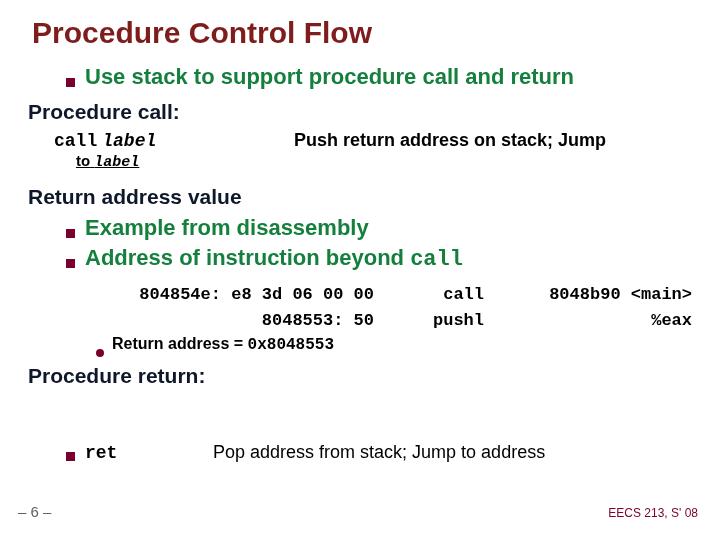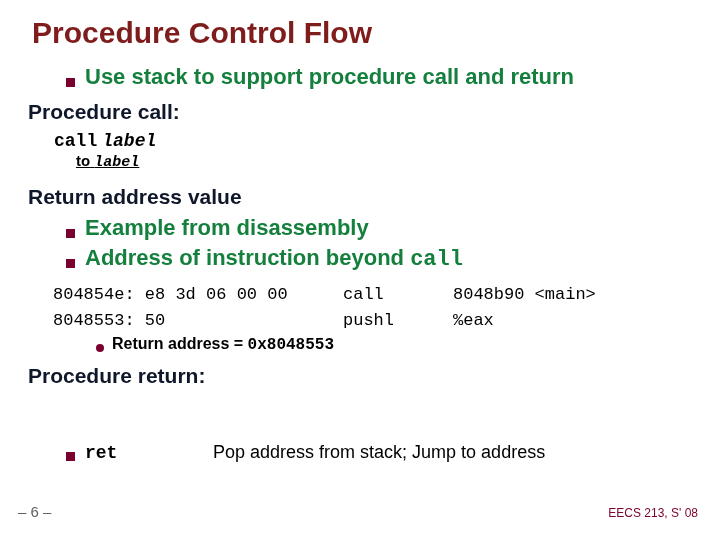--- a/index.html
+++ b/index.html
@@ -75,32 +75,33 @@
     flex: 0 0 auto;
     font-size: 18px;
     font-weight: bold;
   }
   .call-right {
     font-size: 18px;
     font-weight: bold;
   }
   .dis-row {
     display: flex;
-    margin-left: 25px;
+    margin-left: 56px;
     font-size: 17px;
-    font-weight: normal;
+    font-weight: bold;
     font-family: "Courier New", monospace;
     line-height: 1.5;
+    text-align: right;
   }
   .dis-col1 { width: 290px; flex: 0 0 auto; }
   .dis-col2 { width: 110px; flex: 0 0 auto; }
   .dis-col3 { flex: 1 1 auto; }
   .rareturn {
     display: flex;
-    align-items: center;
+    align-items: flex-end;
     margin-left: 68px;
     margin-top: 2px;
   }
   .rareturn .dot {
     width: 8px;
     height: 8px;
     border-radius: 50%;
     background: #7a002f;
     flex: 0 0 auto;
     margin-right: 8px;
@@ -165,20 +166,21 @@
     <div class="txt">Use stack to support procedure call and return</div>
   </div>
 
   <div class="section">Procedure call:</div>
 
   <div class="call-line">
     <div class="call-left">
       <span class="mono">call</span>
       <span class="mono ital">label</span>
     </div>
+    <div class="call-right">Push return address on stack; Jump</div>
   </div>
   <div class="indent1" style="margin-left:48px;">
     <span>to</span>
     <span class="mono ital">label</span>
   </div>
 
   <div class="section" style="margin-top:12px;">Return address value</div>
 
   <div class="bullet-row" style="margin-bottom:4px;">
     <div class="sq"></div>

